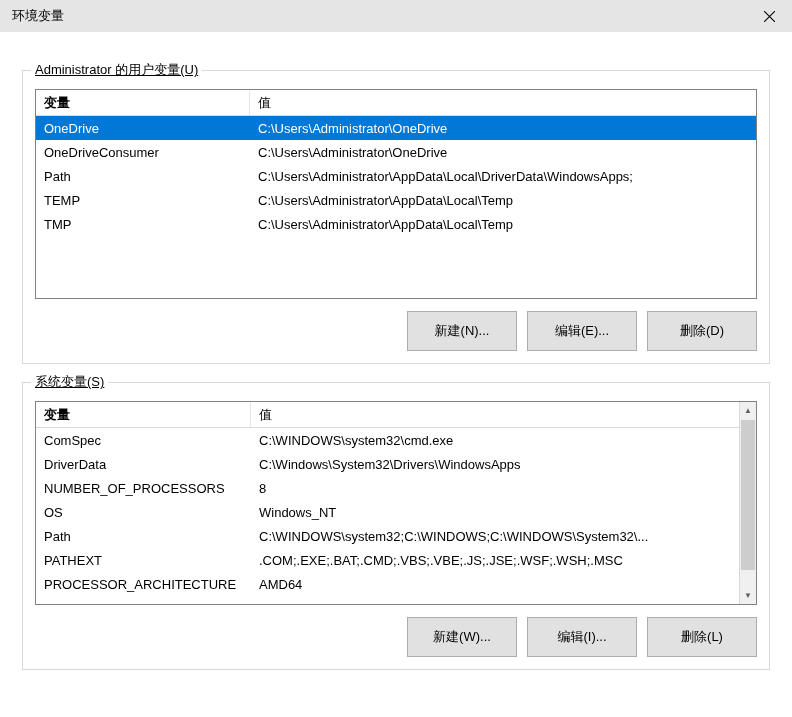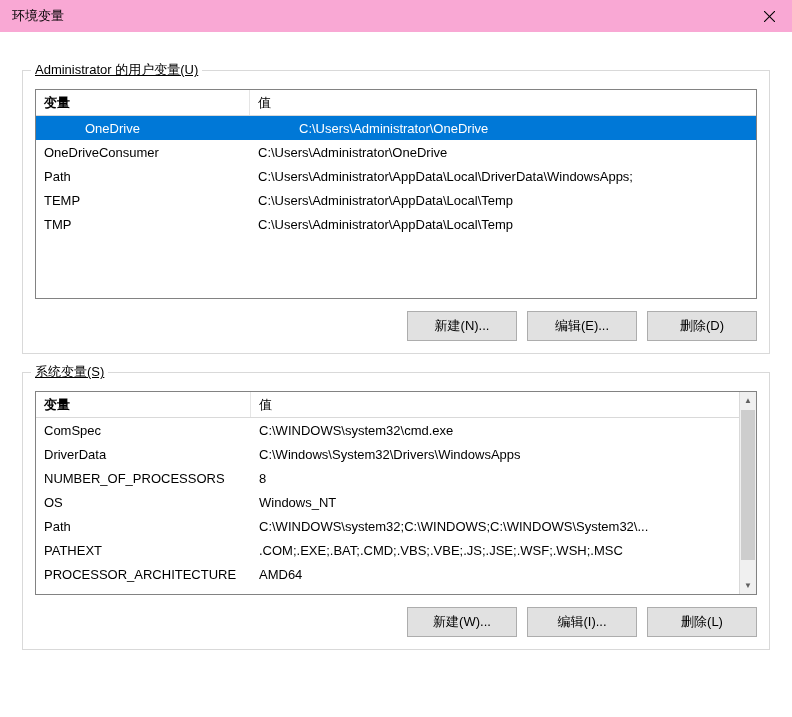--- a/index.html
+++ b/index.html
@@ -15,21 +15,21 @@
       width: 792px;
       height: 717px;
       overflow: hidden;
     }
     .titlebar {
       display: flex;
       align-items: center;
       justify-content: space-between;
       height: 32px;
       padding: 0 0 0 12px;
-      background: #f9a8d4;
+      background: #e5e5e5;
     }
     .close-btn {
       width: 46px;
       height: 32px;
       display: flex;
       align-items: center;
       justify-content: center;
       cursor: pointer;
     }
     .close-btn svg {
@@ -89,21 +89,20 @@
     }
     .list-row {
       display: flex;
       height: 24px;
       align-items: center;
       cursor: default;
     }
     .list-row.selected {
       background: #0078d7;
       color: #ffffff;
-      padding-left: 41px;
     }
     .list-cell {
       padding: 0 8px;
       white-space: nowrap;
       overflow: hidden;
       text-overflow: ellipsis;
       font-size: 13px;
     }
     .list-cell:first-child {
       width: 214px;
@@ -143,21 +142,21 @@
     .scroll-arrow.up { top: 0; }
     .scroll-arrow.down { bottom: 0; }
     .button-row {
       display: flex;
       justify-content: flex-end;
       gap: 10px;
       margin-top: 12px;
     }
     .btn {
       width: 110px;
-      height: 30px;
+      height: 40px;
       background: #e1e1e1;
       border: 1px solid #adadad;
       font-family: inherit;
       font-size: 13px;
       cursor: pointer;
     }
     .system .list-header, .system .list-rows {
       margin-right: 17px;
     }
     .system .list-header-cell:first-child,

